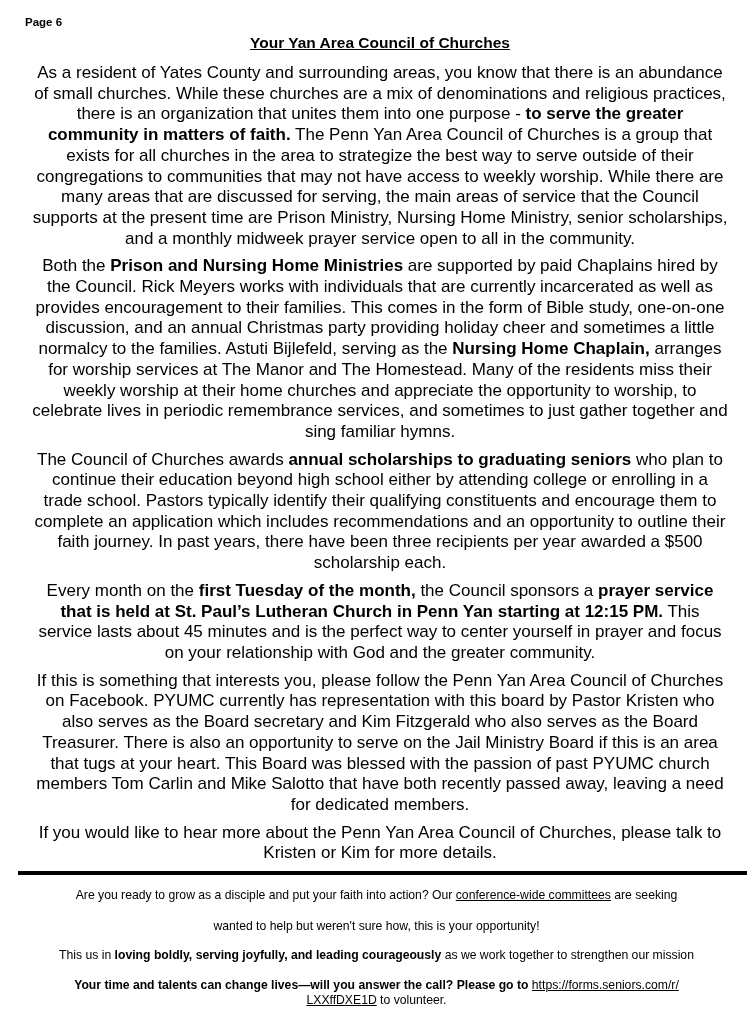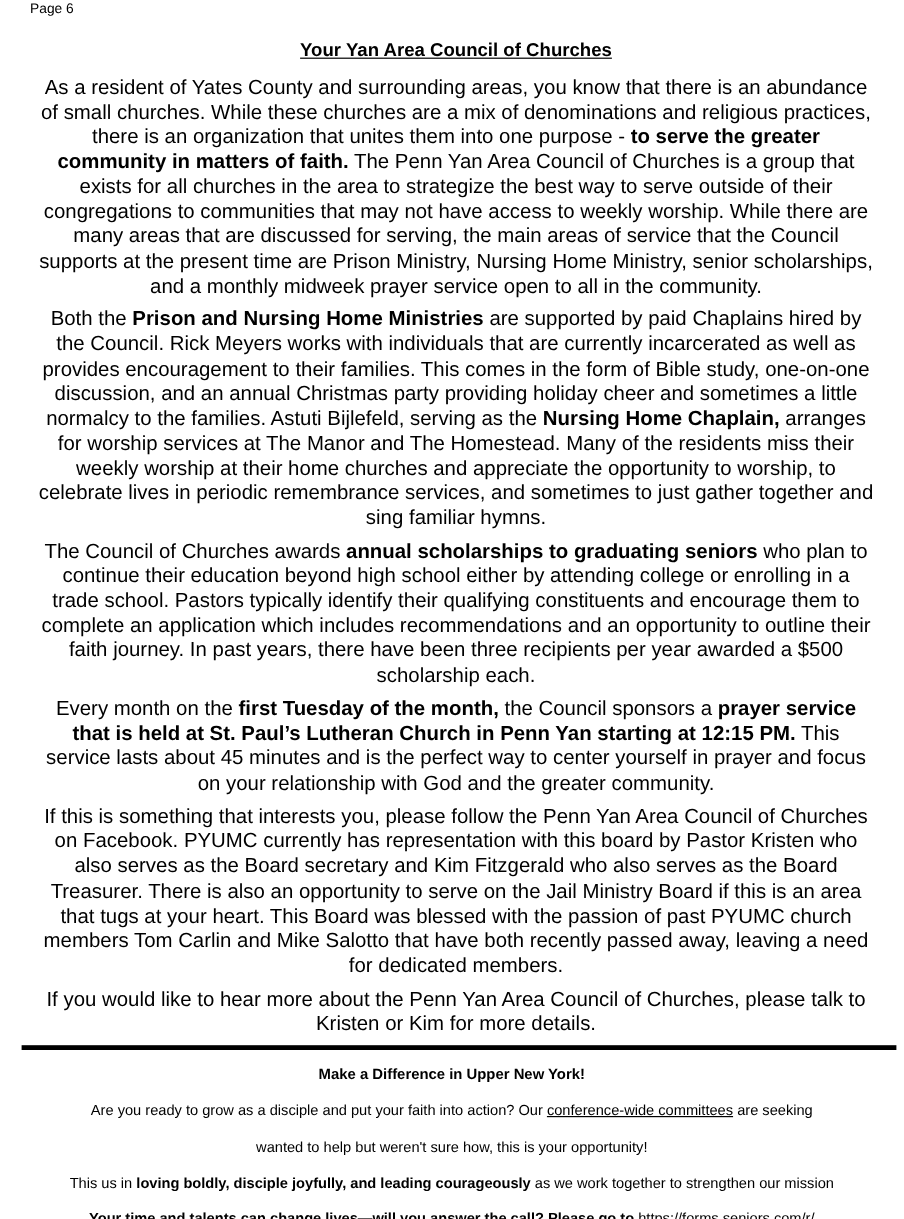--- a/index.html
+++ b/index.html
@@ -3,21 +3,21 @@
 <meta charset="utf-8">
 <style>
   * { margin:0; padding:0; box-sizing:border-box; }
   html, body { background:#ffffff; }
   body {
     width:753px; height:1016px;
     font-family:"Liberation Sans", sans-serif;
     color:#000;
   }
   .page { position:relative; width:753px; height:1016px; overflow:hidden; background:#fff; }
-  .page-label { position:absolute; top:2px; left:25px; font-size:11.5px; font-weight:normal; }
+  .page-label { position:absolute; top:16px; left:25px; font-size:11.5px; font-weight:bold; }
   .article { padding:34px 25px 0 32px; }
   .article-title {
     text-align:center; font-size:15.5px; font-weight:bold;
     text-decoration:underline; margin-bottom:11px;
   }
   .article p { font-size:17px; line-height:20.7px; margin-bottom:7px; text-align:center; }
   .b, .article .b, .footer .b { font-weight:bold; }
   .u { text-decoration:underline; }
   .divider { height:4px; background:#000; margin:2px 6px 0 18px; }
   .footer { margin-top:13px; text-align:center; font-size:12.2px; line-height:15.4px; padding:0 20px; }
@@ -41,23 +41,22 @@
     <p><span>Both the </span><span class="b">Prison and Nursing Home Ministries</span><span> are supported by paid Chaplains hired by the Council. Rick Meyers works with individuals that are currently incarcerated as well as provides encouragement to their families. This comes in the form of Bible study, one-on-one discussion, and an annual Christmas party providing holiday cheer and sometimes a little normalcy to the families. Astuti Bijlefeld, serving as the </span><span class="b">Nursing Home Chaplain,</span><span> arranges for worship services at The Manor and The Homestead. Many of the residents miss their weekly worship at their home churches and appreciate the opportunity to worship, to celebrate lives in periodic remembrance services, and sometimes to just gather together and sing familiar hymns.</span></p>
     <p><span>The Council of Churches awards </span><span class="b">annual scholarships to graduating seniors</span><span> who plan to continue their education beyond high school either by attending college or enrolling in a trade school. Pastors typically identify their qualifying constituents and encourage them to complete an application which includes recommendations and an opportunity to outline their faith journey. In past years, there have been three recipients per year awarded a $500 scholarship each.</span></p>
     <p><span>Every month on the </span><span class="b">first Tuesday of the month,</span><span> the Council sponsors a </span><span class="b">prayer service that is held at St. Paul’s Lutheran Church in Penn Yan starting at 12:15 PM.</span><span> This service lasts about 45 minutes and is the perfect way to center yourself in prayer and focus on your relationship with God and the greater community.</span></p>
     <p><span>If this is something that interests you, please follow the Penn Yan Area Council of Churches on Facebook. PYUMC currently has representation with this board by Pastor Kristen who also serves as the Board secretary and Kim Fitzgerald who also serves as the Board Treasurer. There is also an opportunity to serve on the Jail Ministry Board if this is an area that tugs at your heart. This Board was blessed with the passion of past PYUMC church members Tom Carlin and Mike Salotto that have both recently passed away, leaving a need for dedicated members.</span></p>
     <p><span>If you would like to hear more about the Penn Yan Area Council of Churches, please talk to Kristen or Kim for more details.</span></p>
   </div>
 
   <div class="divider"></div>
 
   <div class="footer">
-    <div class="footer-title">Make a Difference in Upper New York!</div>
     <p><span>Are you ready to grow as a disciple and put your faith into action? Our </span><span class="u">conference-wide committees</span><span> are seeking</span><br><br><span>wanted to help but weren't sure how, this is your opportunity!</span></p>
-    <p><span>This us in </span><span class="b">loving boldly, disciple joyfully, and leading courageously</span><span> as we work together to strengthen our mission</span><br></p>
+    <p><span>This us in </span><span class="b">loving boldly, serving joyfully, and leading courageously</span><span> as we work together to strengthen our mission</span><br></p>
     <p><span class="b">Your time and talents can change lives—will you answer the call? Please go to </span><span class="u">https://forms.seniors.com/r/</span><br><span class="u">LXXffDXE1D</span><span> to volunteer.</span></p>
 
     <div class="logo-row">
       <svg width="56" height="72" viewBox="0 0 62 78" aria-hidden="true">
         <rect x="36.5" y="1" width="3.4" height="66" fill="var(--cross_black)"></rect>
         <rect x="20" y="20.5" width="36" height="3.4" fill="var(--cross_black)"></rect>
         <path d="M30 2 C19 14 11 26 13 39 C14.5 48 22 53 26 62 C28 55 25 48 24 41 C22.5 31 29 20 30 2 Z" fill="var(--flame_red)"></path>
         <path d="M34 12 C28 22 25 31 26.5 40 C27.7 47 32 51 33.5 58 C35.5 52 33.8 46 33.3 40 C32.6 31 35 22 34 12 Z" fill="var(--flame_red)"></path>
         <text x="42" y="75" font-size="7" fill="var(--cross_black)">®</text>
       </svg>

